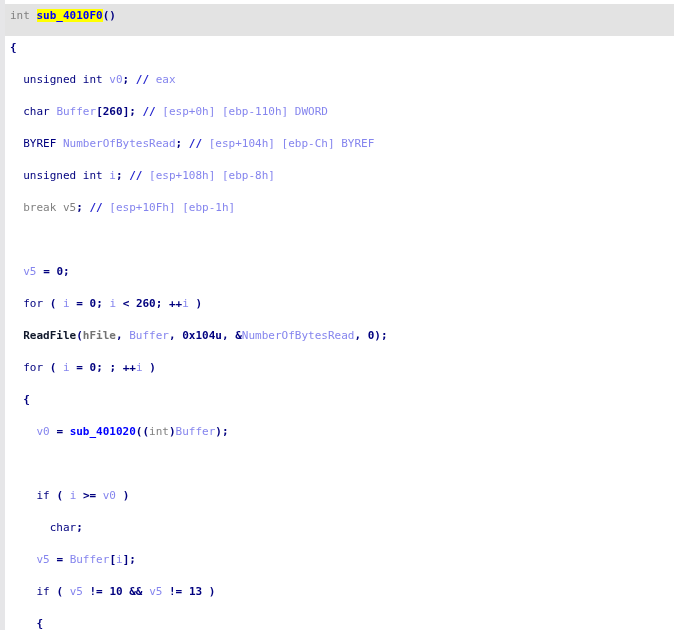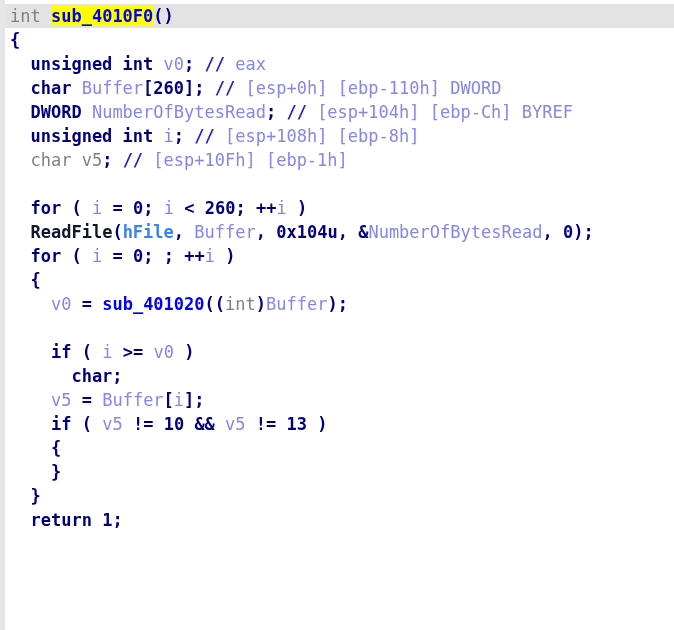--- a/index.html
+++ b/index.html
@@ -40,64 +40,65 @@
     top: 0;
     right: 0;
     bottom: 0;
     padding: 4px 0 0 0;
     box-sizing: border-box;
     z-index: 1;
   }
 
   .code-line {
     position: relative;
-    height: 24px;
+    height: 32px;
     line-height: 24px;
-    font-size: 17px;
+    font-size: 11px;
     white-space: pre;
     padding-left: 10px;
     letter-spacing: 0px;
   }
 
   .code-line.current {
     background: #e3e3e3;
   }
 
   
   .tok            { white-space: pre; }
-  .t-keyword      { color: #00007f; font-weight: bold; }   
+  .t-keyword      { color: #00007f; font-weight: normal; }   
   .t-plain        { color: #000080; }                      
   .t-gray         { color: #808080; }                      
   .t-lvar         { color: #8585ee; }                      
   .t-comment      { color: #8585ee; }                      
   .t-comment-mark { color: #2222cc; font-weight: bold; }   
   .t-func         { color: #0000ff; font-weight: bold; }   
   .t-import       { color: #0f172a; font-weight: bold; }   
-  .t-global       { color: #3b82f6; font-weight: bold; }   
+  .t-global       { color: #737373; font-weight: bold; }   
   .t-number       { color: #00007f; font-weight: bold; }
   .t-punct        { color: #00007f; font-weight: bold; }
 
   .hl-yellow {
     background: #ffff00;
   }
 </style>
 </head>
 <body>
 
 <div id="pseudocode-view">
   <div id="left-gutter"></div>
   <div id="code-area">
       <div class="code-line current"><span class="tok t-gray">int</span><span class="tok t-plain"> </span><span class="tok t-func hl-yellow">sub_4010F0</span><span class="tok t-punct">()</span></div>
       <div class="code-line"><span class="tok t-punct">{</span></div>
       <div class="code-line"><span class="tok t-keyword">  unsigned int</span><span class="tok t-plain"> </span><span class="tok t-lvar">v0</span><span class="tok t-punct">;</span><span class="tok t-plain"> </span><span class="tok t-comment-mark">//</span><span class="tok t-comment"> eax</span></div>
       <div class="code-line"><span class="tok t-keyword">  char</span><span class="tok t-plain"> </span><span class="tok t-lvar">Buffer</span><span class="tok t-punct">[</span><span class="tok t-number">260</span><span class="tok t-punct">];</span><span class="tok t-plain"> </span><span class="tok t-comment-mark">//</span><span class="tok t-comment"> [esp+0h] [ebp-110h] DWORD</span></div>
-      <div class="code-line"><span class="tok t-keyword">  DWORD</span><span class="tok t-plain"> </span><span class="tok t-lvar">NumberOfBytesRead</span><span class="tok t-punct">;</span><span class="tok t-plain"> </span><span class="tok t-comment-mark">//</span><span class="tok t-comment"> [esp+104h] [ebp-Ch] BYREF</span></div>
+      <div class="code-line"><span class="tok t-keyword">  BYREF</span><span class="tok t-plain"> </span><span class="tok t-lvar">NumberOfBytesRead</span><span class="tok t-punct">;</span><span class="tok t-plain"> </span><span class="tok t-comment-mark">//</span><span class="tok t-comment"> [esp+104h] [ebp-Ch] BYREF</span></div>
       <div class="code-line"><span class="tok t-keyword">  unsigned int</span><span class="tok t-plain"> </span><span class="tok t-lvar">i</span><span class="tok t-punct">;</span><span class="tok t-plain"> </span><span class="tok t-comment-mark">//</span><span class="tok t-comment"> [esp+108h] [ebp-8h]</span></div>
-      <div class="code-line"><span class="tok t-gray">  char v5</span><span class="tok t-punct">;</span><span class="tok t-plain"> </span><span class="tok t-comment-mark">//</span><span class="tok t-comment"> [esp+10Fh] [ebp-1h]</span></div>
+      <div class="code-line"><span class="tok t-gray">  break v5</span><span class="tok t-punct">;</span><span class="tok t-plain"> </span><span class="tok t-comment-mark">//</span><span class="tok t-comment"> [esp+10Fh] [ebp-1h]</span></div>
       <div class="code-line">&nbsp;</div>
+      <div class="code-line"><span class="tok t-plain">  </span><span class="tok t-lvar">v5</span><span class="tok t-plain"> </span><span class="tok t-punct">=</span><span class="tok t-plain"> </span><span class="tok t-number">0</span><span class="tok t-punct">;</span></div>
       <div class="code-line"><span class="tok t-keyword">  for</span><span class="tok t-plain"> </span><span class="tok t-punct">(</span><span class="tok t-plain"> </span><span class="tok t-lvar">i</span><span class="tok t-plain"> </span><span class="tok t-punct">=</span><span class="tok t-plain"> </span><span class="tok t-number">0</span><span class="tok t-punct">;</span><span class="tok t-plain"> </span><span class="tok t-lvar">i</span><span class="tok t-plain"> </span><span class="tok t-punct">&lt;</span><span class="tok t-plain"> </span><span class="tok t-number">260</span><span class="tok t-punct">;</span><span class="tok t-plain"> </span><span class="tok t-punct">++</span><span class="tok t-lvar">i</span><span class="tok t-plain"> </span><span class="tok t-punct">)</span></div>
       <div class="code-line"><span class="tok t-plain">  </span><span class="tok t-import">ReadFile</span><span class="tok t-punct">(</span><span class="tok t-global">hFile</span><span class="tok t-punct">,</span><span class="tok t-plain"> </span><span class="tok t-lvar">Buffer</span><span class="tok t-punct">,</span><span class="tok t-plain"> </span><span class="tok t-number">0x104u</span><span class="tok t-punct">,</span><span class="tok t-plain"> </span><span class="tok t-punct">&amp;</span><span class="tok t-lvar">NumberOfBytesRead</span><span class="tok t-punct">,</span><span class="tok t-plain"> </span><span class="tok t-number">0</span><span class="tok t-punct">);</span></div>
       <div class="code-line"><span class="tok t-keyword">  for</span><span class="tok t-plain"> </span><span class="tok t-punct">(</span><span class="tok t-plain"> </span><span class="tok t-lvar">i</span><span class="tok t-plain"> </span><span class="tok t-punct">=</span><span class="tok t-plain"> </span><span class="tok t-number">0</span><span class="tok t-punct">;</span><span class="tok t-plain"> </span><span class="tok t-punct">;</span><span class="tok t-plain"> </span><span class="tok t-punct">++</span><span class="tok t-lvar">i</span><span class="tok t-plain"> </span><span class="tok t-punct">)</span></div>
       <div class="code-line"><span class="tok t-punct">  {</span></div>
       <div class="code-line"><span class="tok t-plain">    </span><span class="tok t-lvar">v0</span><span class="tok t-plain"> </span><span class="tok t-punct">=</span><span class="tok t-plain"> </span><span class="tok t-func">sub_401020</span><span class="tok t-punct">((</span><span class="tok t-gray">int</span><span class="tok t-punct">)</span><span class="tok t-lvar">Buffer</span><span class="tok t-punct">);</span></div>
       <div class="code-line">&nbsp;</div>
       <div class="code-line"><span class="tok t-keyword">    if</span><span class="tok t-plain"> </span><span class="tok t-punct">(</span><span class="tok t-plain"> </span><span class="tok t-lvar">i</span><span class="tok t-plain"> </span><span class="tok t-punct">&gt;=</span><span class="tok t-plain"> </span><span class="tok t-lvar">v0</span><span class="tok t-plain"> </span><span class="tok t-punct">)</span></div>
       <div class="code-line"><span class="tok t-keyword">      char</span><span class="tok t-punct">;</span></div>
       <div class="code-line"><span class="tok t-plain">    </span><span class="tok t-lvar">v5</span><span class="tok t-plain"> </span><span class="tok t-punct">=</span><span class="tok t-plain"> </span><span class="tok t-lvar">Buffer</span><span class="tok t-punct">[</span><span class="tok t-lvar">i</span><span class="tok t-punct">];</span></div>
       <div class="code-line"><span class="tok t-keyword">    if</span><span class="tok t-plain"> </span><span class="tok t-punct">(</span><span class="tok t-plain"> </span><span class="tok t-lvar">v5</span><span class="tok t-plain"> </span><span class="tok t-punct">!=</span><span class="tok t-plain"> </span><span class="tok t-number">10</span><span class="tok t-plain"> </span><span class="tok t-punct">&amp;&amp;</span><span class="tok t-plain"> </span><span class="tok t-lvar">v5</span><span class="tok t-plain"> </span><span class="tok t-punct">!=</span><span class="tok t-plain"> </span><span class="tok t-number">13</span><span class="tok t-plain"> </span><span class="tok t-punct">)</span></div>

